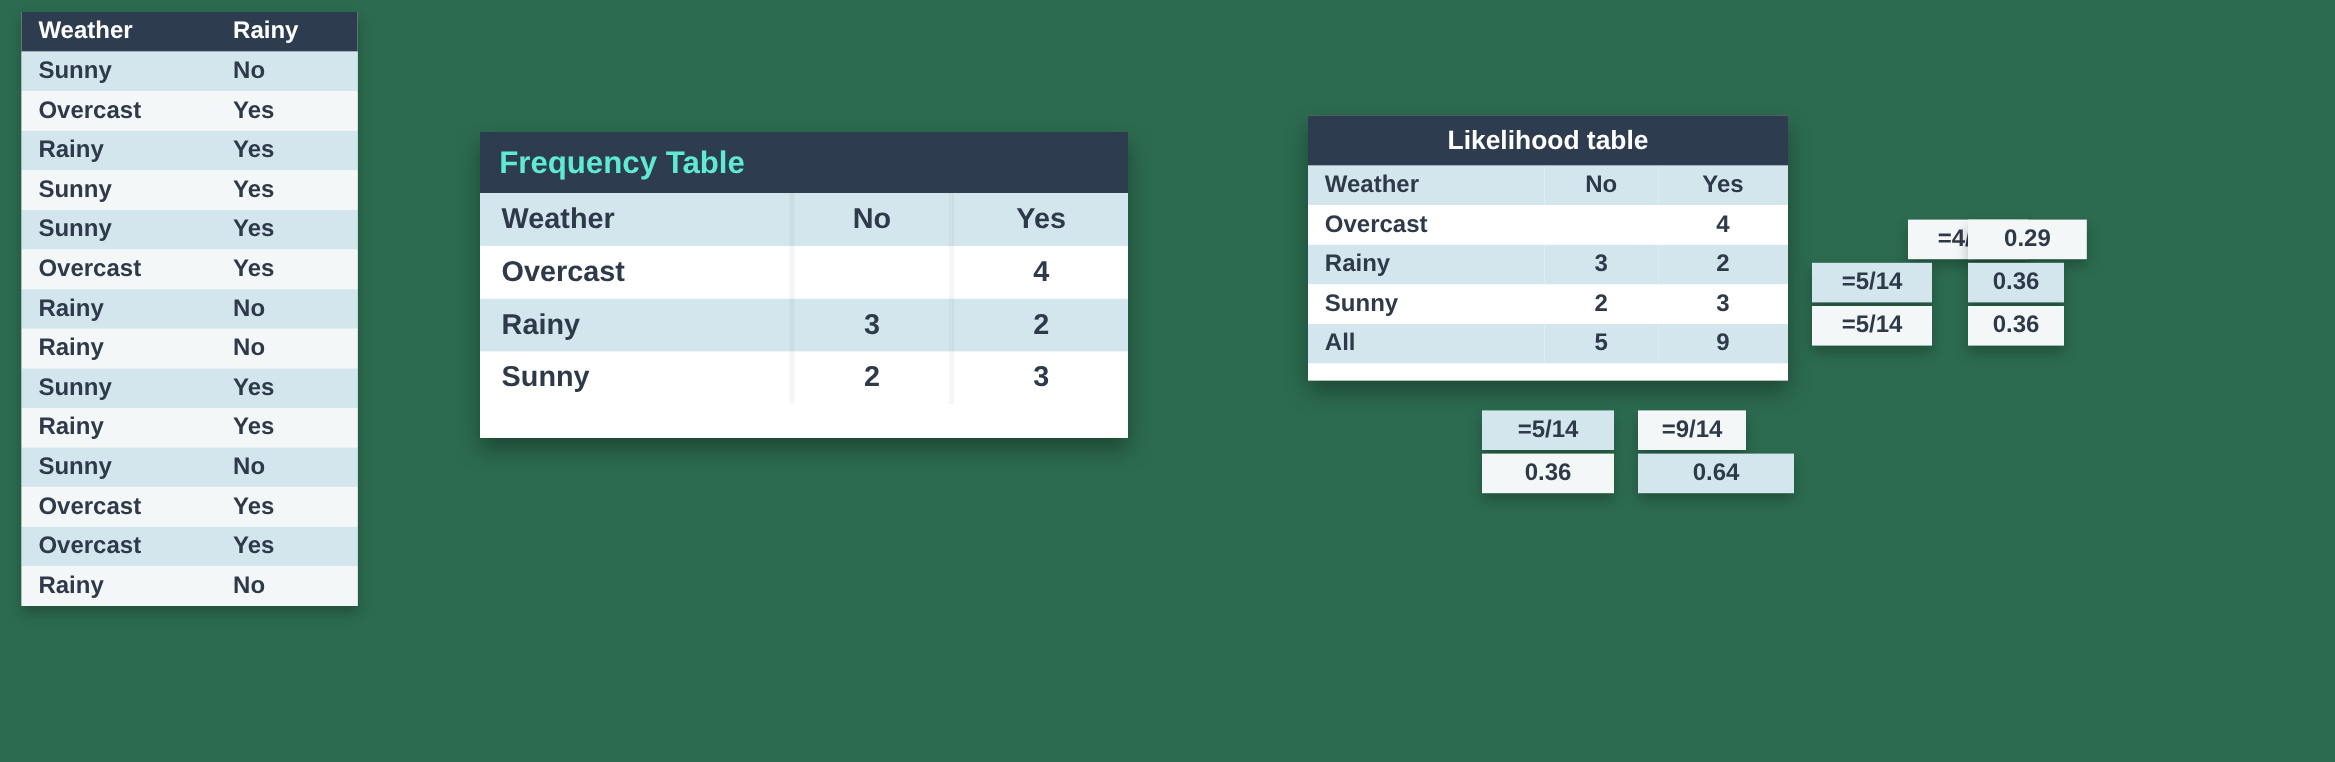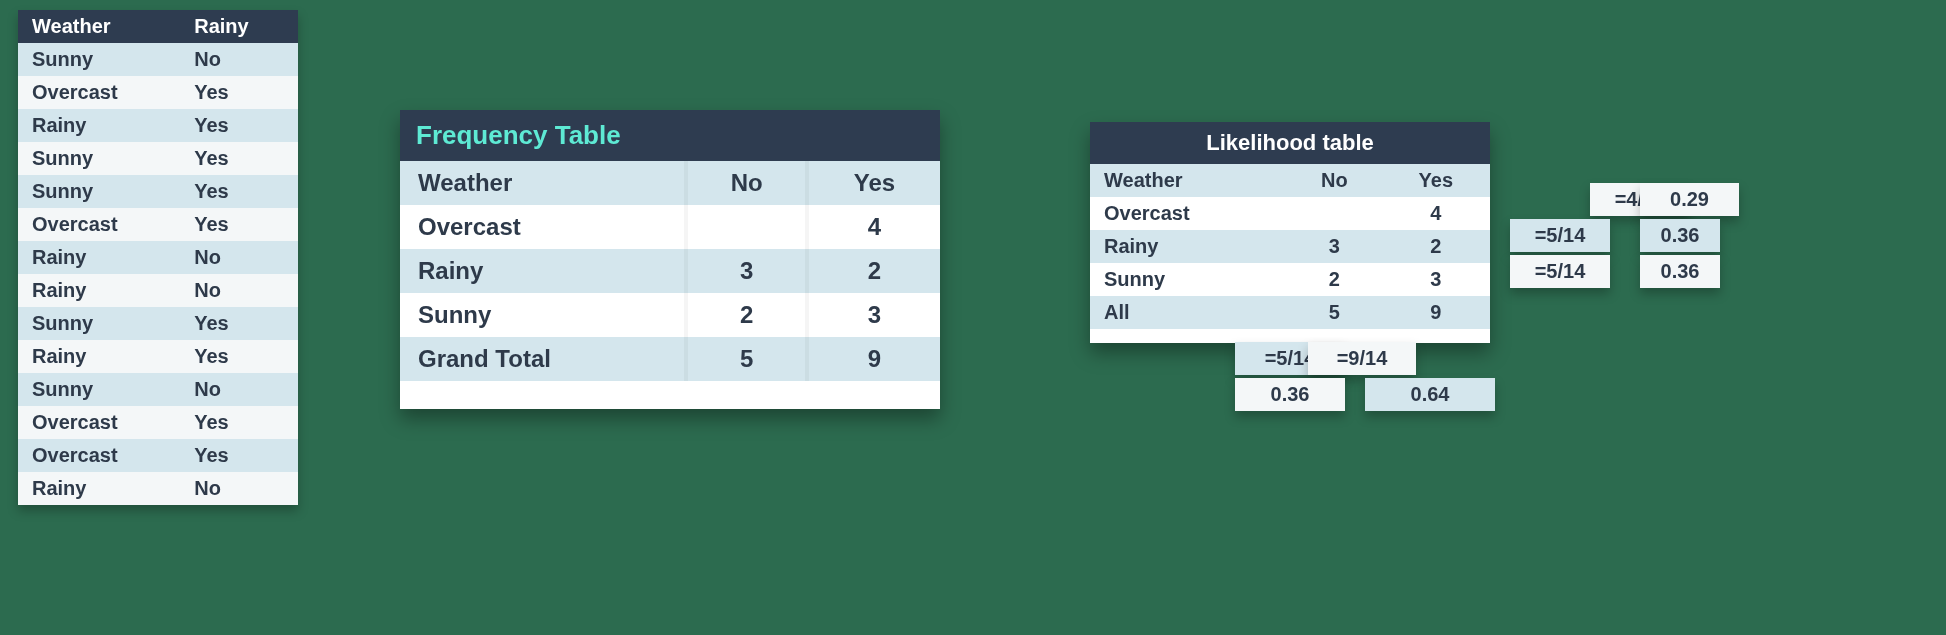--- a/index.html
+++ b/index.html
@@ -51,21 +51,21 @@
   }
   #freq-tbl { width:100%; border-collapse:collapse; }
   #freq-tbl td { font-size:24px; font-weight:700; padding:8px 18px; border-right:4px solid rgba(0,0,0,0.04); }
   #freq-tbl td:last-child { border-right:none; }
   #freq-tbl td.center { text-align:center; }
   #freq-wrap .footer { height:28px; background:#fff; }
 
   
   #like-wrap {
     position: absolute;
-    top: 122px; left: 1090px;
+    top: 96px; left: 1090px;
     width: 400px;
     box-shadow: 0 10px 18px rgba(0,0,0,0.35);
     background:#fff;
   }
   #like-wrap .title {
     background:#2e3c50; color:#fff; text-align:center;
     font-size:22px; font-weight:700; padding:8px 0;
   }
   #like-tbl { width:100%; border-collapse:collapse; }
   #like-tbl td { font-size:20px; font-weight:700; padding:5px 14px; }
@@ -169,25 +169,20 @@
     <tr class="zebra-a">
       <td>Rainy</td>
       <td class="center">3</td>
       <td class="center">2</td>
     </tr>
     <tr class="zebra-c">
       <td>Sunny</td>
       <td class="center">2</td>
       <td class="center">3</td>
     </tr>
-    <tr class="zebra-a">
-      <td>Grand Total</td>
-      <td class="center">5</td>
-      <td class="center">9</td>
-    </tr>
   </tbody>
     </table>
   <div class="footer"></div>
 </div>
 
 <div id="like-wrap">
   <div class="title">Likelihood table</div>
   <table id="like-tbl">
     <tbody>
         <tr class="zebra-a">
@@ -223,15 +218,15 @@
 <div class="chip alt" style="top:183px; left:1590px; width:100px;">=4/14</div>
 <div class="chip alt" style="top:183px; left:1640px; width:99px;">0.29</div>
 
 <div class="chip" style="top:219px; left:1510px; width:100px;">=5/14</div>
 <div class="chip" style="top:219px; left:1640px; width:80px;">0.36</div>
 
 <div class="chip alt" style="top:255px; left:1510px; width:100px;">=5/14</div>
 <div class="chip alt" style="top:255px; left:1640px; width:80px;">0.36</div>
 
 <div class="chip" style="top:342px; left:1235px; width:110px;">=5/14</div>
-<div class="chip alt" style="top:342px; left:1308px; width:108px;">=9/14</div>
+<div class="chip alt" style="top:342px; left:1365px; width:90px;">=9/14</div>
 <div class="chip alt" style="top:378px; left:1235px; width:110px;">0.36</div>
 <div class="chip" style="top:378px; left:1365px; width:130px;">0.64</div>
 
 </body></html>

